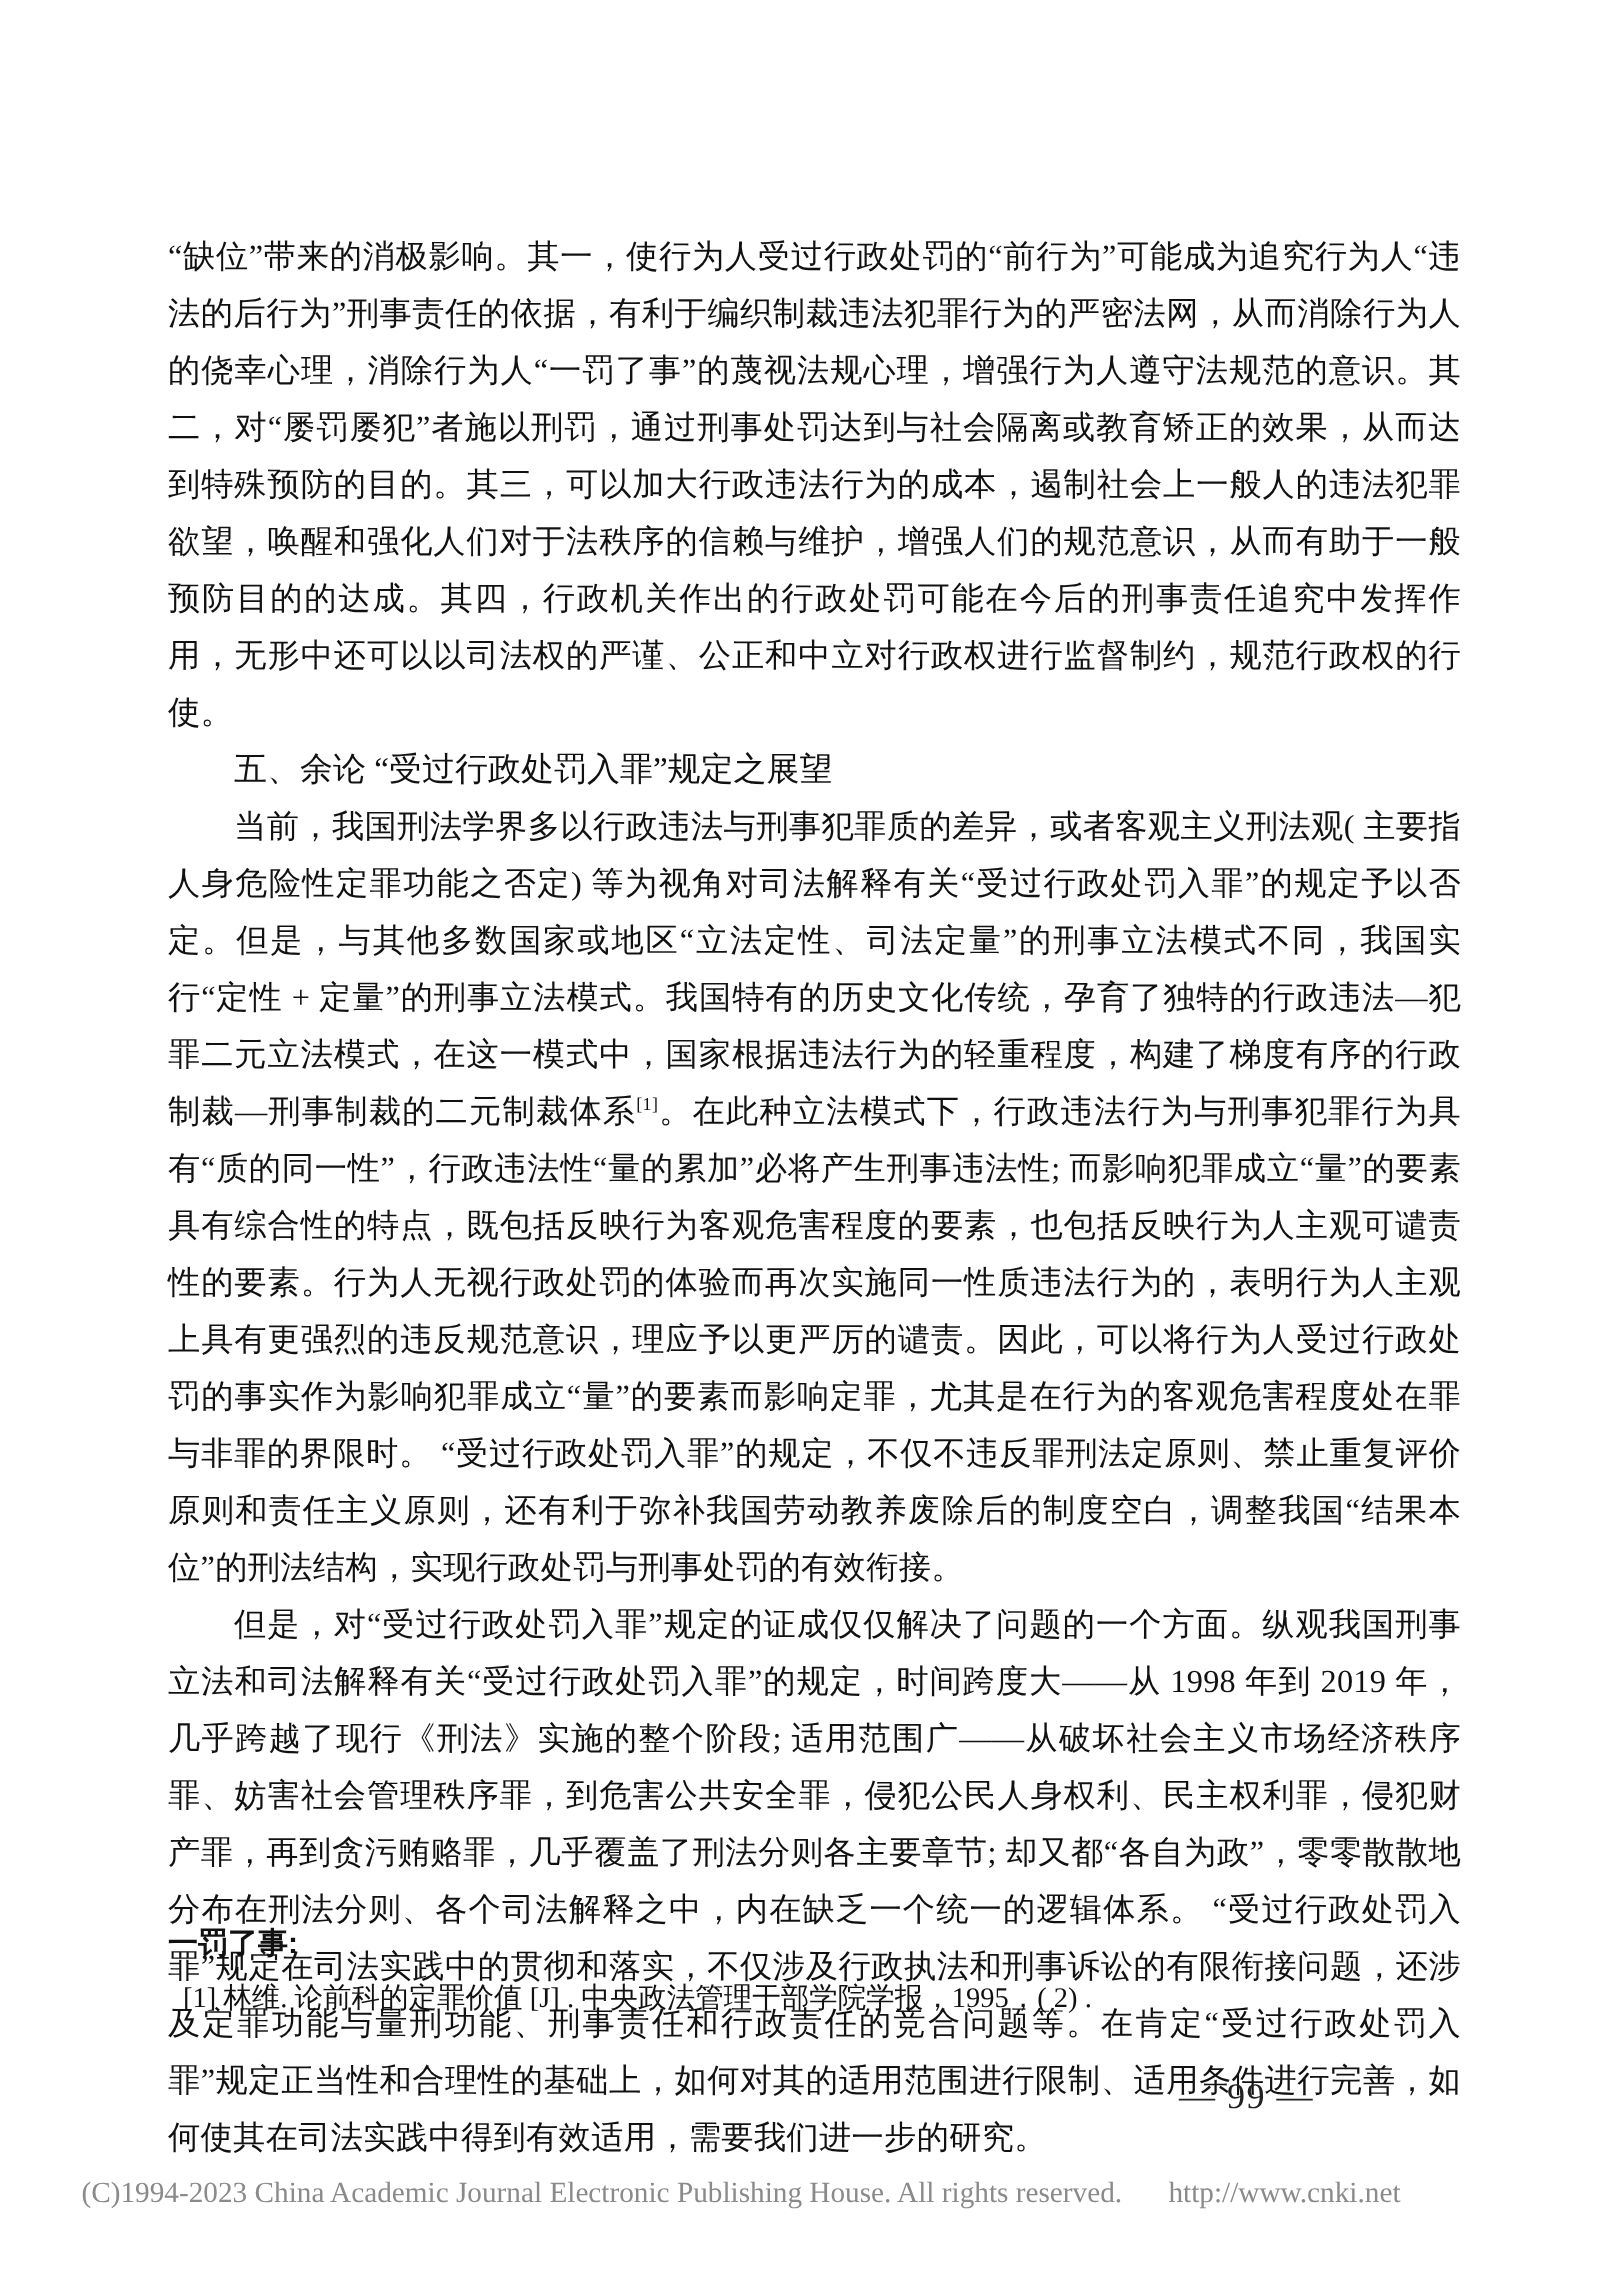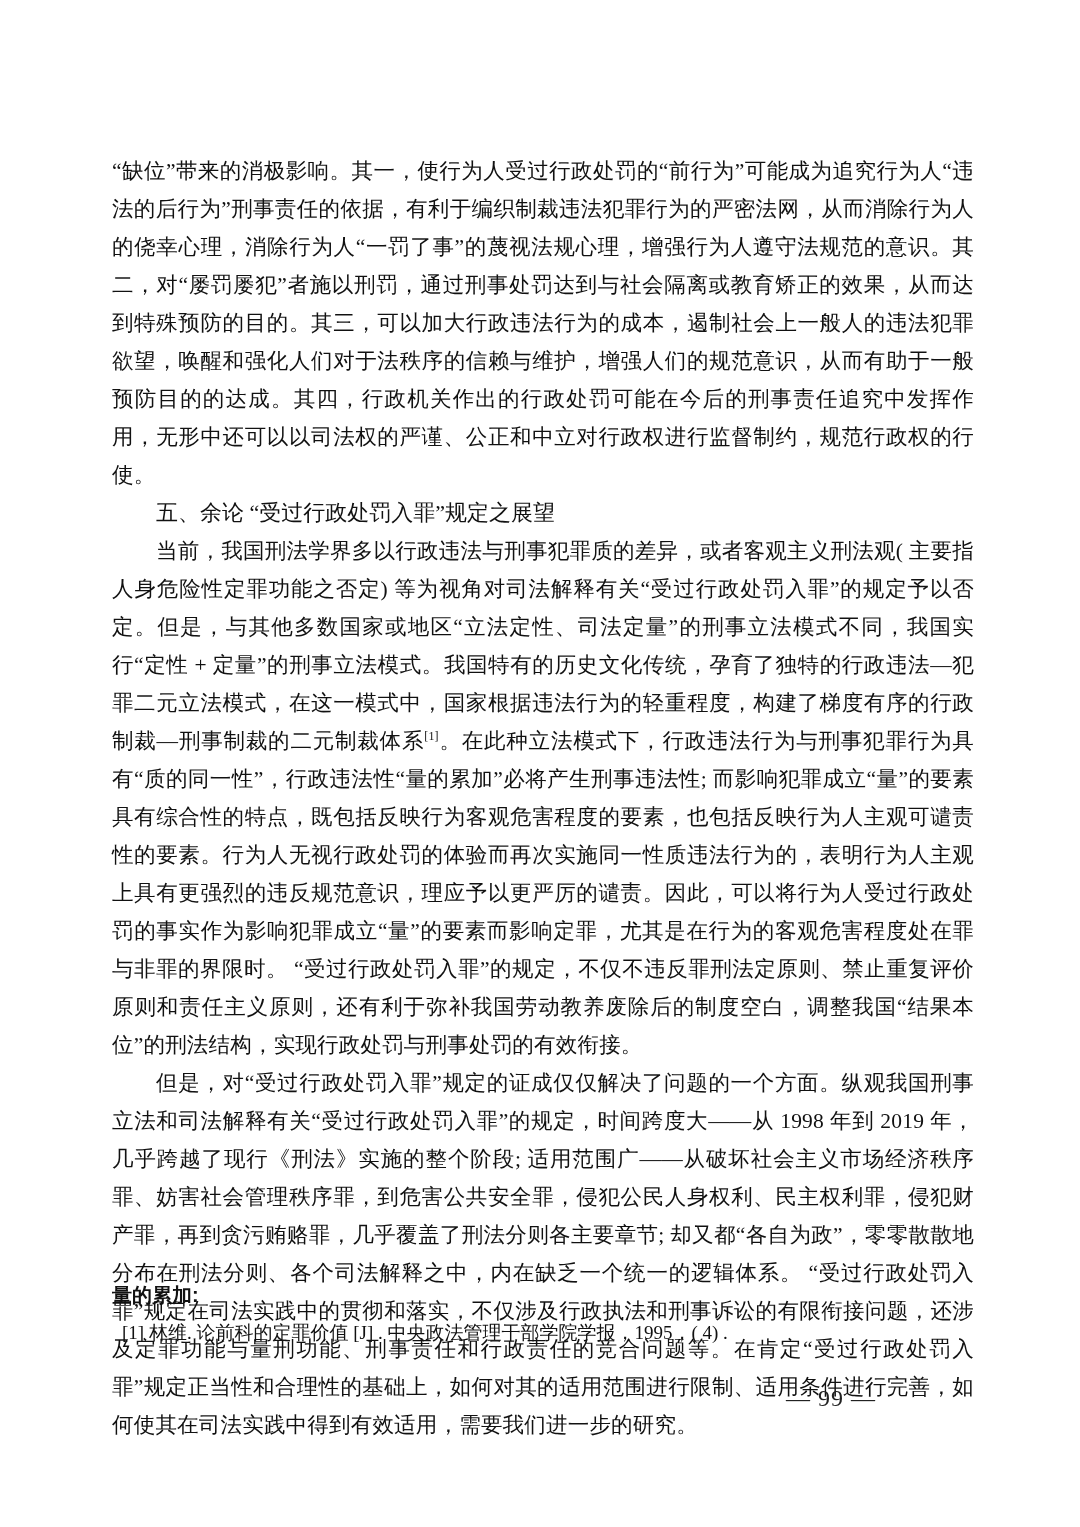--- a/index.html
+++ b/index.html
@@ -92,20 +92,24 @@
     <p class="para">“缺位”带来的消极影响。其一，使行为人受过行政处罚的“前行为”可能成为追究行为人“违法的后行为”刑事责任的依据，有利于编织制裁违法犯罪行为的严密法网，从而消除行为人的侥幸心理，消除行为人“一罚了事”的蔑视法规心理，增强行为人遵守法规范的意识。其二，对“屡罚屡犯”者施以刑罚，通过刑事处罚达到与社会隔离或教育矫正的效果，从而达到特殊预防的目的。其三，可以加大行政违法行为的成本，遏制社会上一般人的违法犯罪欲望，唤醒和强化人们对于法秩序的信赖与维护，增强人们的规范意识，从而有助于一般预防目的的达成。其四，行政机关作出的行政处罚可能在今后的刑事责任追究中发挥作用，无形中还可以以司法权的严谨、公正和中立对行政权进行监督制约，规范行政权的行使。</p>
 
     <p class="heading">五、余论  “受过行政处罚入罪”规定之展望</p>
 
     <p class="para indent"><span>当前，我国刑法学界多以行政违法与刑事犯罪质的差异，或者客观主义刑法观( 主要指人身危险性定罪功能之否定) 等为视角对司法解释有关“受过行政处罚入罪”的规定予以否定。但是，与其他多数国家或地区“立法定性、司法定量”的刑事立法模式不同，我国实行“定性 + 定量”的刑事立法模式。我国特有的历史文化传统，孕育了独特的行政违法—犯罪二元立法模式，在这一模式中，国家根据违法行为的轻重程度，构建了梯度有序的行政制裁—刑事制裁的二元制裁体系</span><sup class="ref">[1]</sup><span>。在此种立法模式下，行政违法行为与刑事犯罪行为具有“质的同一性”，行政违法性“量的累加”必将产生刑事违法性; 而影响犯罪成立“量”的要素具有综合性的特点，既包括反映行为客观危害程度的要素，也包括反映行为人主观可谴责性的要素。行为人无视行政处罚的体验而再次实施同一性质违法行为的，表明行为人主观上具有更强烈的违反规范意识，理应予以更严厉的谴责。因此，可以将行为人受过行政处罚的事实作为影响犯罪成立“量”的要素而影响定罪，尤其是在行为的客观危害程度处在罪与非罪的界限时。 “受过行政处罚入罪”的规定，不仅不违反罪刑法定原则、禁止重复评价原则和责任主义原则，还有利于弥补我国劳动教养废除后的制度空白，调整我国“结果本位”的刑法结构，实现行政处罚与刑事处罚的有效衔接。</span></p>
 
     <p class="para indent">但是，对“受过行政处罚入罪”规定的证成仅仅解决了问题的一个方面。纵观我国刑事立法和司法解释有关“受过行政处罚入罪”的规定，时间跨度大——从 1998 年到 2019 年，几乎跨越了现行《刑法》实施的整个阶段; 适用范围广——从破坏社会主义市场经济秩序罪、妨害社会管理秩序罪，到危害公共安全罪，侵犯公民人身权利、民主权利罪，侵犯财产罪，再到贪污贿赂罪，几乎覆盖了刑法分则各主要章节; 却又都“各自为政”，零零散散地分布在刑法分则、各个司法解释之中，内在缺乏一个统一的逻辑体系。 “受过行政处罚入罪”规定在司法实践中的贯彻和落实，不仅涉及行政执法和刑事诉讼的有限衔接问题，还涉及定罪功能与量刑功能、刑事责任和行政责任的竞合问题等。在肯定“受过行政处罚入罪”规定正当性和合理性的基础上，如何对其的适用范围进行限制、适用条件进行完善，如何使其在司法实践中得到有效适用，需要我们进一步的研究。</p>
 
   </div>
 
-  <div class="refs-title">量的累加:</div>
+  <div class="refs-title">一罚了事:</div>
 
-  <div class="refs-item">[1]  林维. 论前科的定罪价值 [J] . 中央政法管理干部学院学报，1995，( 4) .</div>
+  <div class="refs-item">[1]  林维. 论前科的定罪价值 [J] . 中央政法管理干部学院学报，1995，( 2) .</div>
 
   <div class="pagenum">—  99  —</div>
 
+  <div class="footer">
+    <span>(C)1994-2023 China Academic Journal Electronic Publishing House. All rights reserved.</span>
+    <span class="url">http://www.cnki.net</span>
+  </div>
 
 </div>
 
 </body></html>

